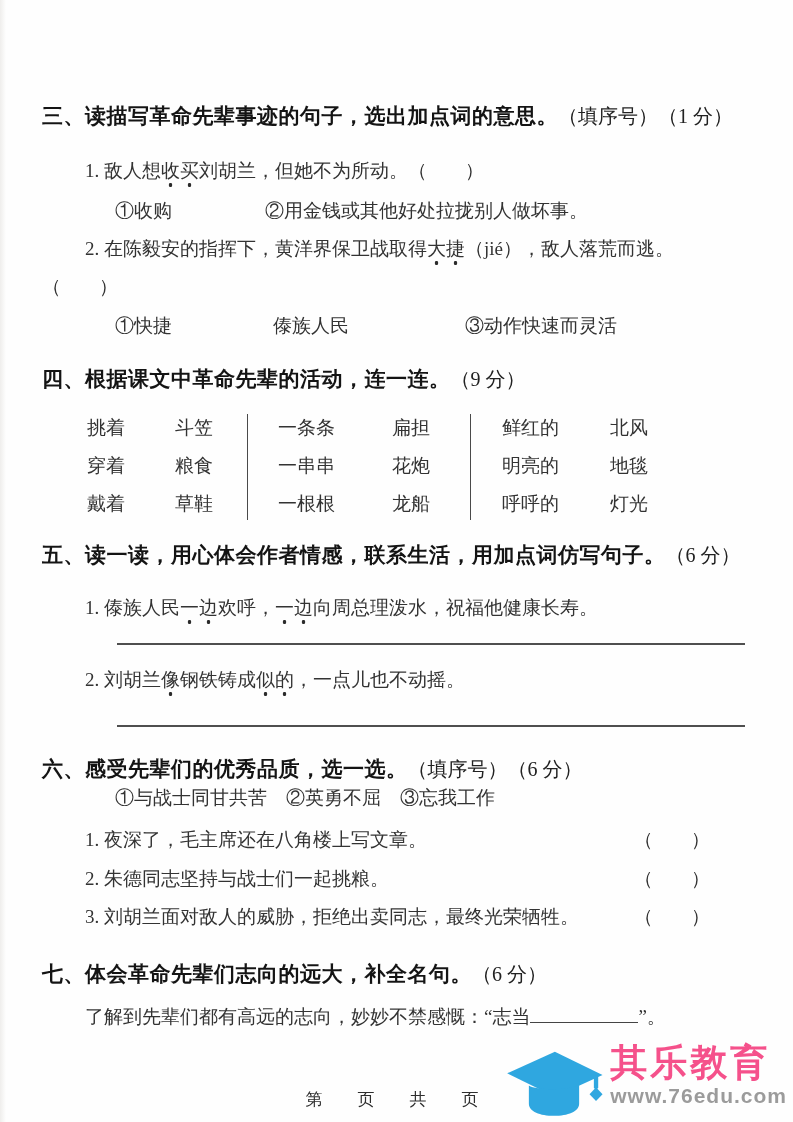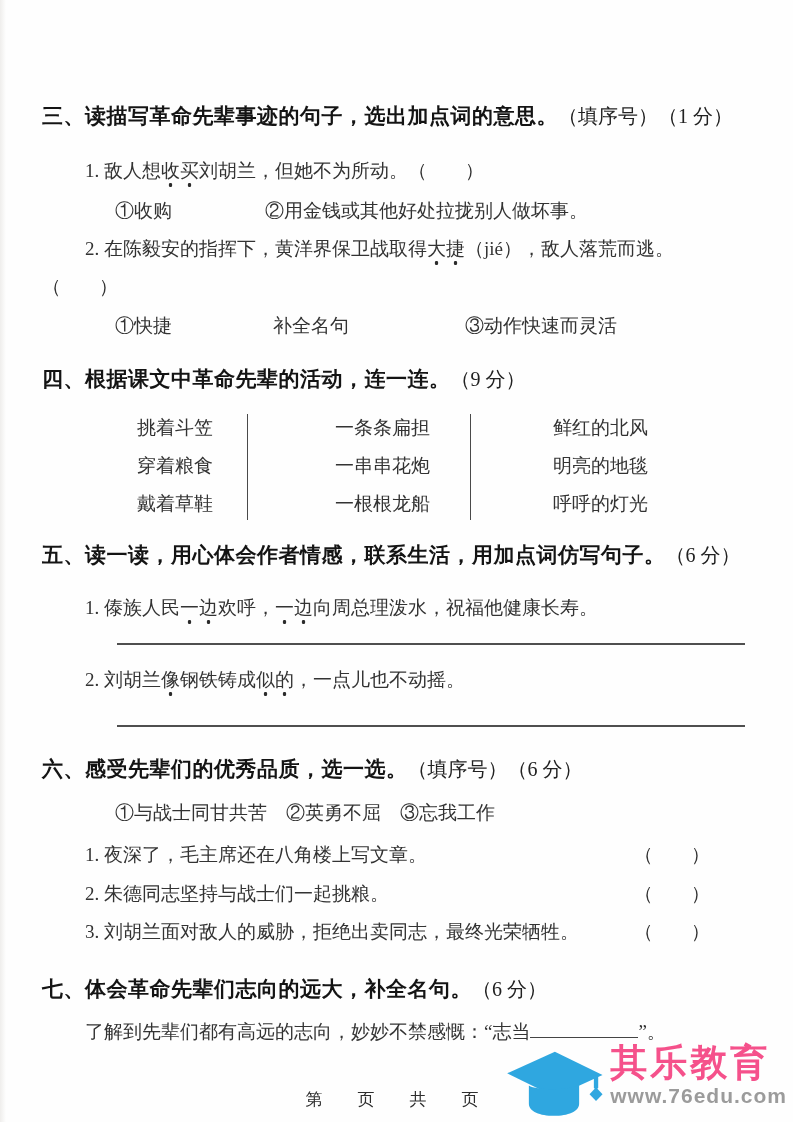--- a/index.html
+++ b/index.html
@@ -38,21 +38,21 @@
     background-image:radial-gradient(circle, #2b2b2b 1.7px, rgba(0,0,0,0) 2.1px);
     background-size:1em 6px;
     background-repeat:repeat-x;
     background-position:left bottom;
   }
   .opts-row { display:flex; line-height:26px; color:#333;font-family:Liberation Serif, serif; }
   .opts-row .slot-a { width:150px; }
   .opts-row .slot-b { width:192px; }
   .opts-row .slot-c { width:158px; }
   
-  .match-wrap { display:flex; margin-left:45px; line-height:38px; color:#333;text-align:right; }
+  .match-wrap { display:flex; margin-left:45px; line-height:38px; color:#333; }
   .match-col { box-sizing:border-box; }
   .match-g1 { width:160px; }
   .match-g2 { width:222px; padding-left:30px; }
   .match-g3 { padding-left:31px; }
   .match-divider { width:1px; background:#4a4a4a; margin:5px 0 3px 0; }
   .match-row { display:flex; }
   .match-g1 .match-row span:first-child { width:88px; }
   .match-g2 .match-row span:first-child { width:114px; }
   .match-g3 .match-row span:first-child { width:108px; }
   
@@ -94,21 +94,21 @@
   .mt-br2 { margin-top:12px; }
   .mt-opts2 { margin-top:13px; }
   .mt-s4 { margin-top:24px; }
   .mt-match { margin-top:14px; }
   .mt-s5 { margin-top:16px; }
   .mt-5q1 { margin-top:24px; }
   .mt-rule1 { margin-top:22px; }
   .mt-5q2 { margin-top:22px; }
   .mt-rule2 { margin-top:32px; }
   .mt-s6 { margin-top:26px; }
-  .mt-6opts { margin-top:15px; }
+  .mt-6opts { }
   .mt-6i1 { margin-top:16px; }
   .mt-6i2 { margin-top:13px; }
   .mt-6i3 { margin-top:12px; }
   .mt-s7 { margin-top:28px; }
   .mt-7s { margin-top:13px; }
 </style>
 </head>
 <body>
 
 <div class="page">
@@ -119,21 +119,21 @@
   </div>
   <div class="body-line indent1 mt-q1"><span>1. 敌人想</span><span class="em-dots">收买</span><span>刘胡兰，但她不为所动。（　　）</span></div>
   <div class="opts-row indent2 mt-opts1">
     <span class="slot-a">①收购</span>
     <span>②用金钱或其他好处拉拢别人做坏事。</span>
   </div>
   <div class="body-line indent1 mt-q2"><span>2. 在陈毅安的指挥下，黄洋界保卫战取得</span><span class="em-dots">大捷</span><span>（jié），敌人落荒而逃。</span></div>
   <div class="body-line mt-br2">（　　）</div>
   <div class="opts-row indent2 mt-opts2">
     <span class="slot-c">①快捷</span>
-    <span class="slot-b">补全名句</span>
+    <span class="slot-b">傣族人民</span>
     <span>③动作快速而灵活</span>
   </div>
 
   <div class="sec-title mt-s4">
     <span class="t-bold">四、根据课文中革命先辈的活动，连一连。</span><span class="t-suffix">（9 分）</span>
   </div>
   <div class="match-wrap mt-match">
     <div class="match-col match-g1">
       <div class="match-row">
           <span>挑着</span>

